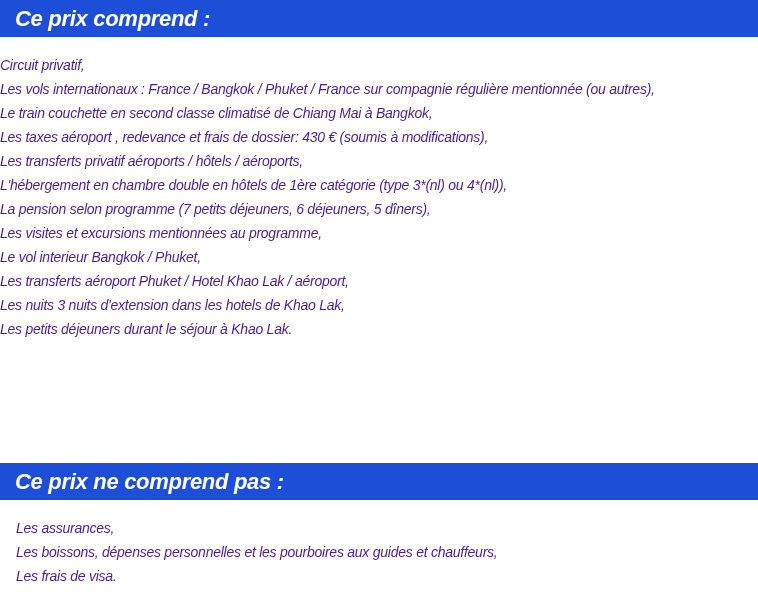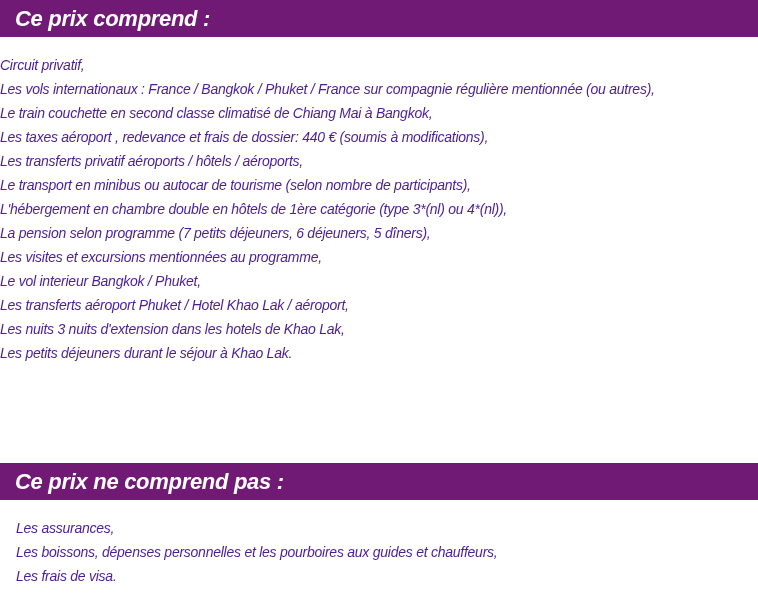--- a/index.html
+++ b/index.html
@@ -8,21 +8,21 @@
       background: #ffffff;
     }
     body {
       width: 758px;
       height: 604px;
       overflow: hidden;
       position: relative;
       font-family: "Liberation Sans", "DejaVu Sans", sans-serif;
     }
     .section-header {
-      background: #701a75;
+      background: #1d4ed8;
       color: #ffffff;
       font-style: italic;
       font-weight: bold;
       font-size: 22px;
       height: 37px;
       line-height: 37px;
       padding-left: 15px;
       letter-spacing: -0.3px;
       box-sizing: border-box;
     }
@@ -52,23 +52,22 @@
 <body>
 
 <div id="section-included">
   <div class="section-header">Ce prix comprend :</div>
 </div>
 
 <ul id="included-list" class="list">
   <li>Circuit privatif,</li>
   <li>Les vols internationaux : France / Bangkok / Phuket / France sur compagnie régulière mentionnée (ou autres),</li>
   <li>Le train couchette en second classe climatisé de Chiang Mai à Bangkok,</li>
-  <li>Les taxes aéroport , redevance et frais de dossier: 440 € (soumis à modifications),</li>
+  <li>Les taxes aéroport , redevance et frais de dossier: 430 € (soumis à modifications),</li>
   <li>Les transferts privatif aéroports / hôtels / aéroports,</li>
-  <li>Le transport en minibus ou autocar de tourisme (selon nombre de participants),</li>
   <li>L'hébergement en chambre double en hôtels de 1ère catégorie (type 3*(nl) ou 4*(nl)),</li>
   <li>La pension selon programme (7 petits déjeuners, 6 déjeuners, 5 dîners),</li>
   <li>Les visites et excursions mentionnées au programme,</li>
   <li>Le vol interieur Bangkok / Phuket,</li>
   <li>Les transferts aéroport Phuket / Hotel Khao Lak / aéroport,</li>
   <li>Les nuits 3 nuits d'extension dans les hotels de Khao Lak,</li>
   <li>Les petits déjeuners durant le séjour à Khao Lak.</li>
 </ul>
 
 <div id="section-excluded">

